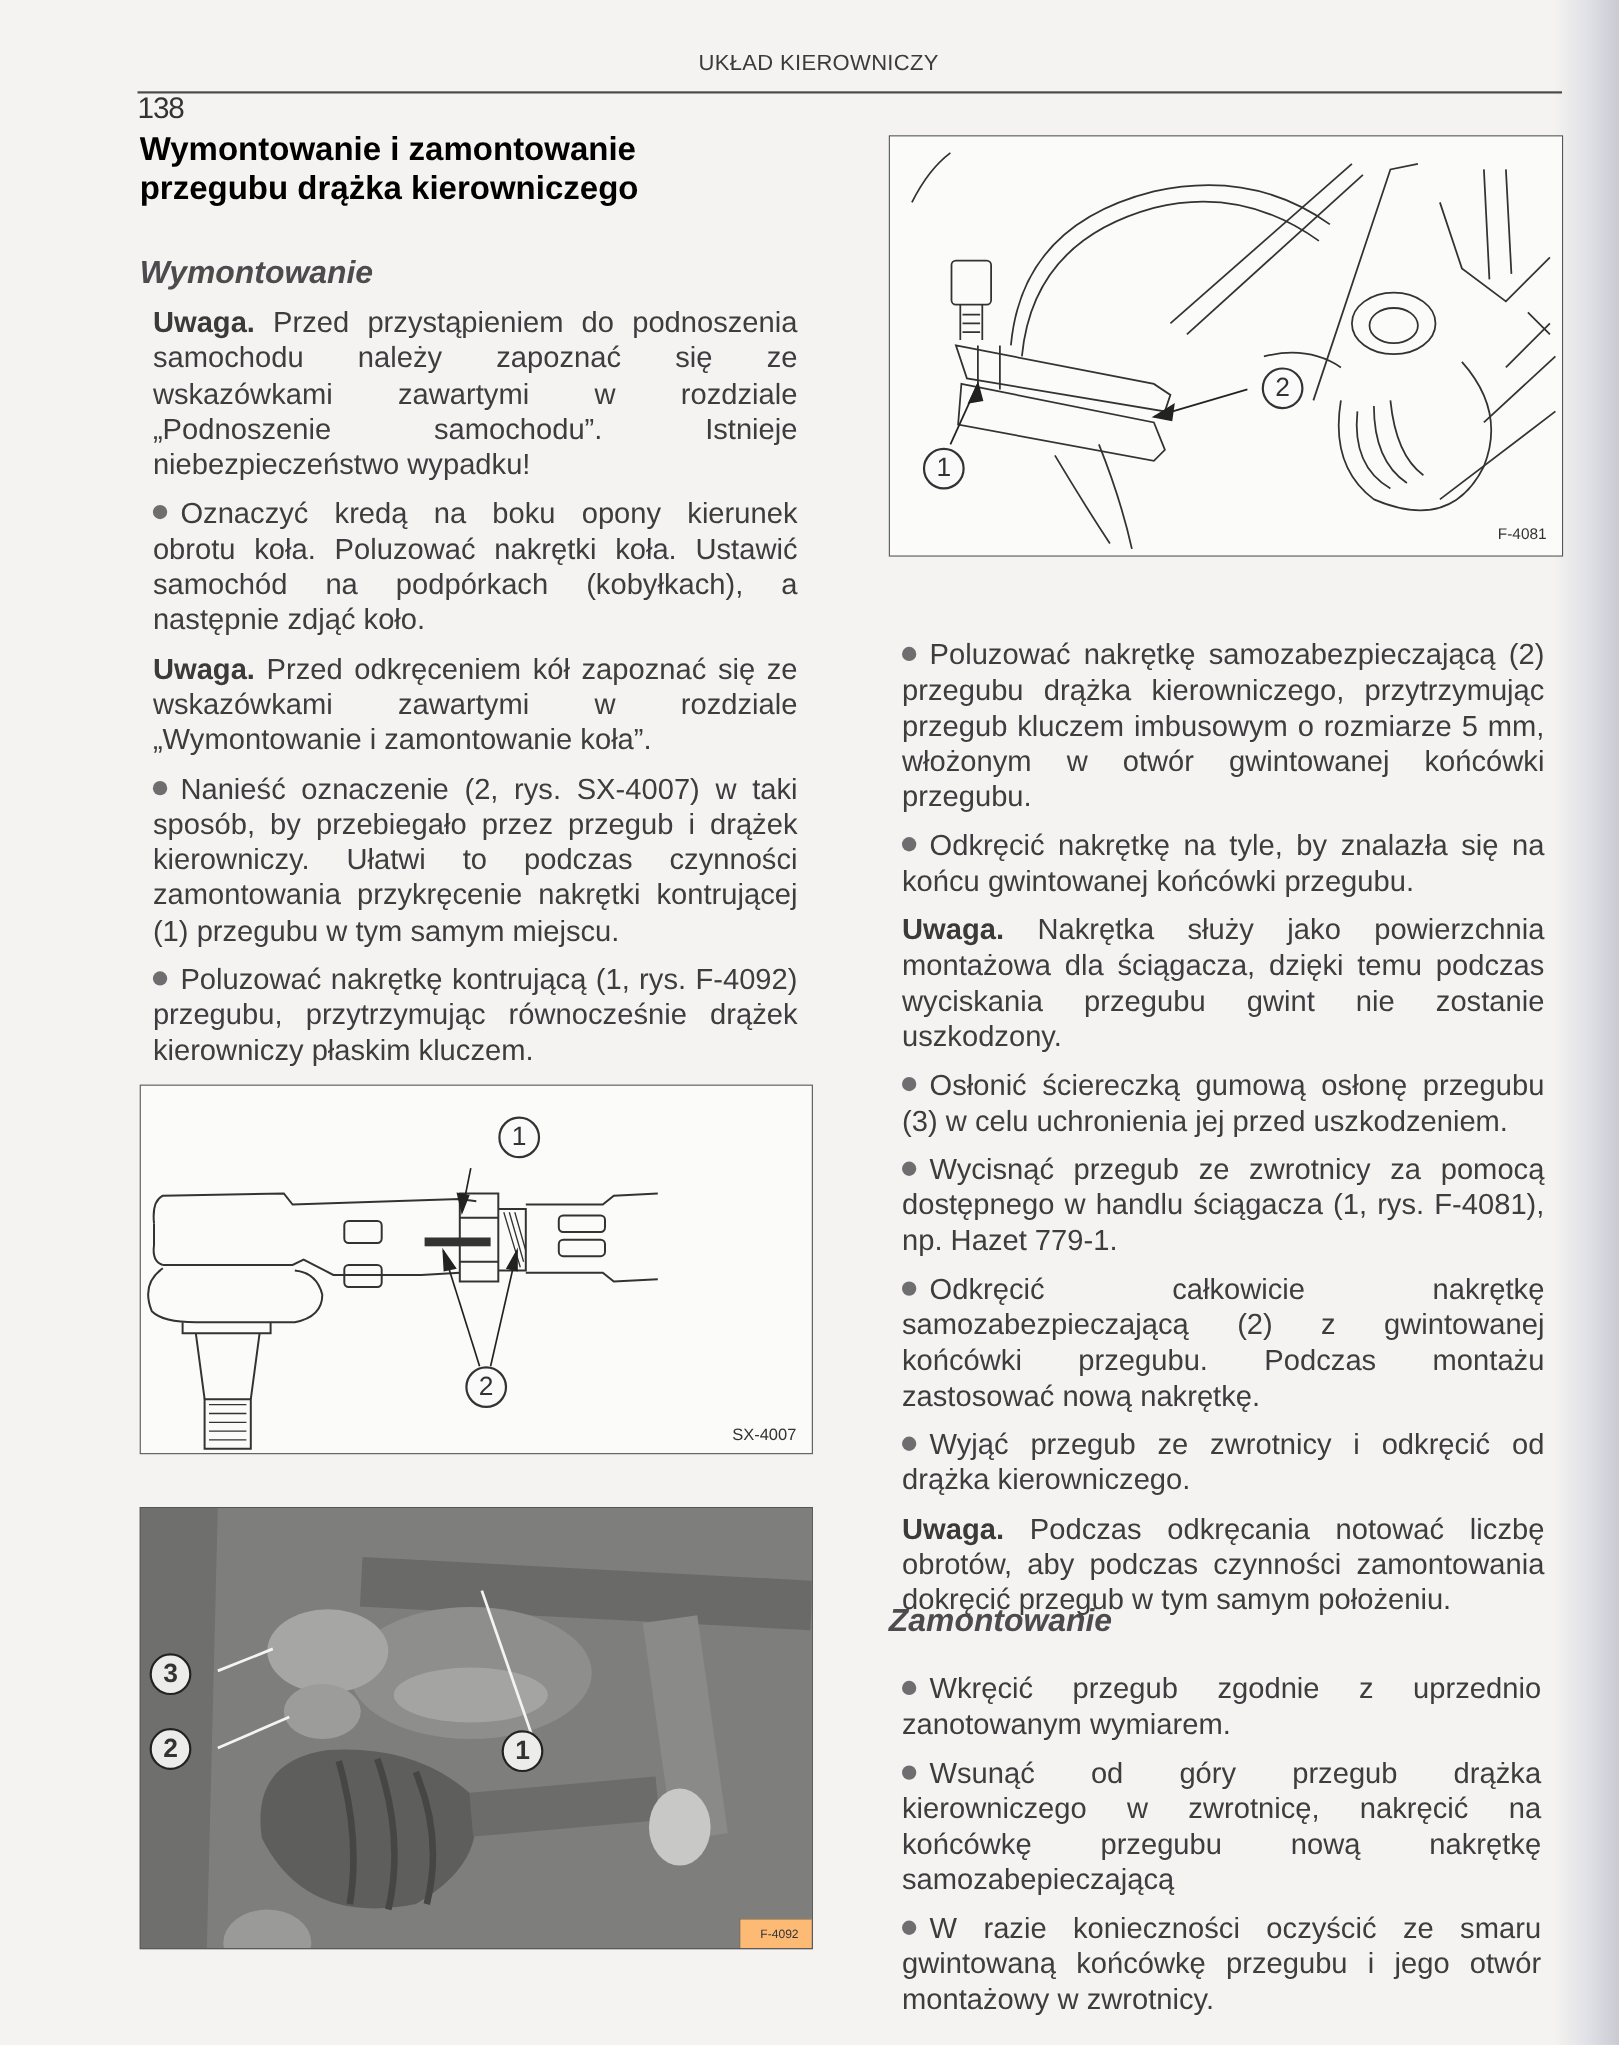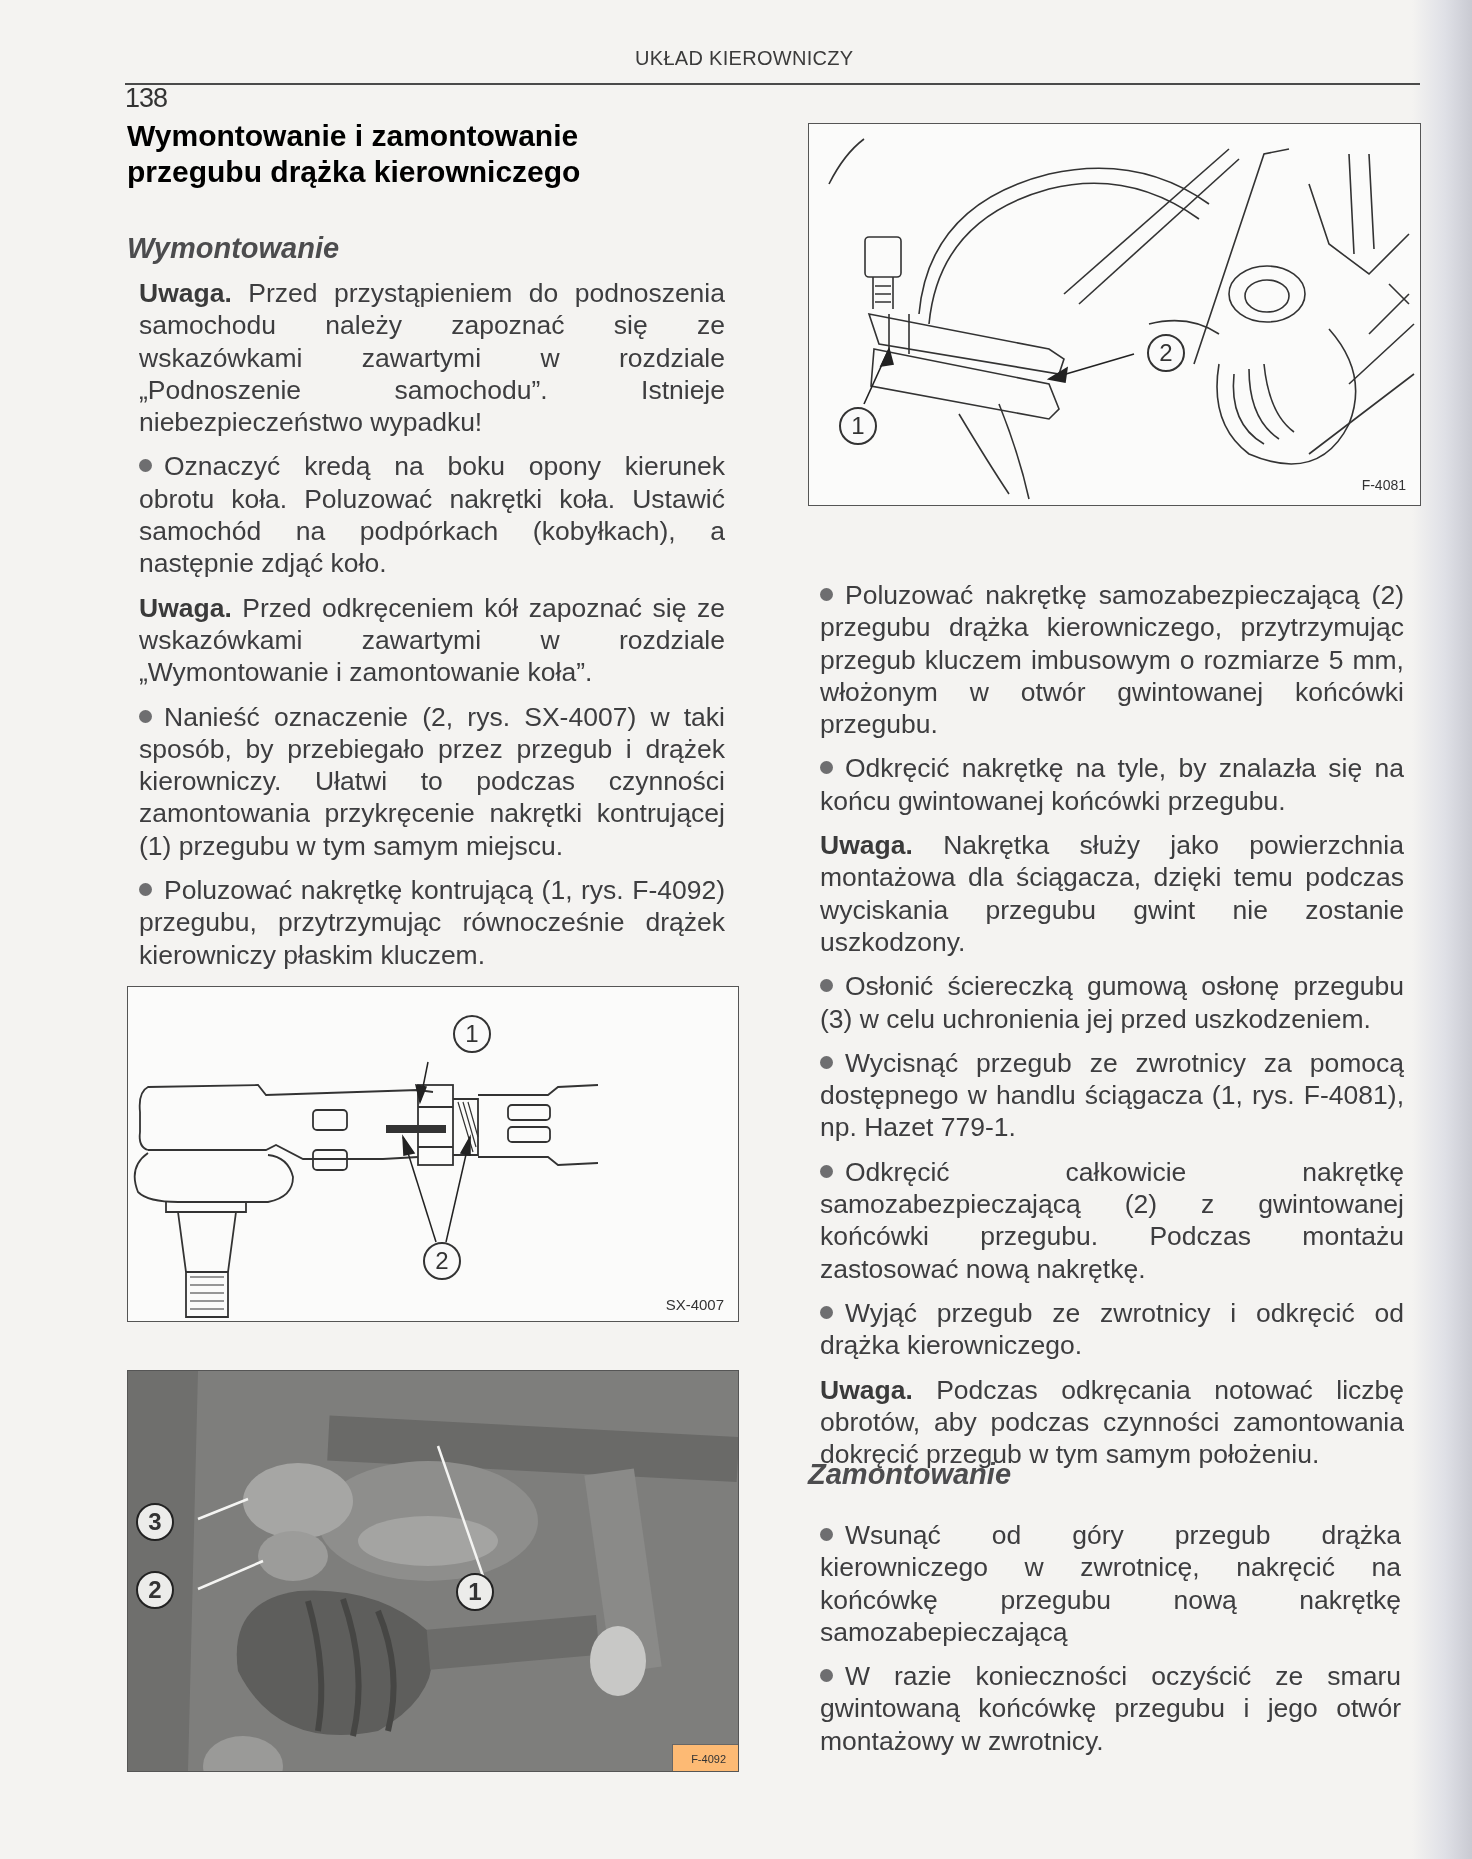--- a/index.html
+++ b/index.html
@@ -112,20 +112,21 @@
     <p class="para"><span class="bold">Uwaga.</span><span> Nakrętka służy jako powierzchnia montażowa dla ściągacza, dzięki temu podczas wyciskania przegubu gwint nie zostanie uszkodzony.</span></p>
     <p class="para"><span class="bullet"></span><span>Osłonić ściereczką gumową osłonę przegubu (3) w celu uchronienia jej przed uszkodzeniem.</span></p>
     <p class="para"><span class="bullet"></span><span>Wycisnąć przegub ze zwrotnicy za pomocą dostępnego w handlu ściągacza (1, rys. F-4081), np. Hazet 779-1.</span></p>
     <p class="para"><span class="bullet"></span><span>Odkręcić całkowicie nakrętkę samozabezpieczającą (2) z gwintowanej końcówki przegubu. Podczas montażu zastosować nową nakrętkę.</span></p>
     <p class="para"><span class="bullet"></span><span>Wyjąć przegub ze zwrotnicy i odkręcić od drążka kierowniczego.</span></p>
     <p class="para"><span class="bold">Uwaga.</span><span> Podczas odkręcania notować liczbę obrotów, aby podczas czynności zamontowania dokręcić przegub w tym samym położeniu.</span></p>
   </div>
 
 <div class="sub-title sub2">Zamontowanie</div>
 <div class="col col-right2" id="right-col2">
+    <p class="para"><span class="bullet"></span><span>Wkręcić przegub zgodnie z uprzednio zanotowanym wymiarem.</span></p>
     <p class="para"><span class="bullet"></span><span>Wsunąć od góry przegub drążka kierowniczego w zwrotnicę, nakręcić na końcówkę przegubu nową nakrętkę samozabepieczającą</span></p>
     <p class="para"><span class="bullet"></span><span>W razie konieczności oczyścić ze smaru gwintowaną końcówkę przegubu i jego otwór montażowy w zwrotnicy.</span></p>
   </div>
 
 <div class="figure fig-sx4007">
   <svg width="610" height="334" viewBox="0 0 610 334">
     <g fill="none" stroke="#333" stroke-width="1.8">
       <path d="M12 125 Q10 105 20 100 L130 98 L138 108 L290 103 L305 105"></path>
       <path d="M20 163 Q10 160 12 145 L12 125"></path>
       <path d="M20 163 L138 163 L148 158 L175 172 L255 172 L290 170"></path>

